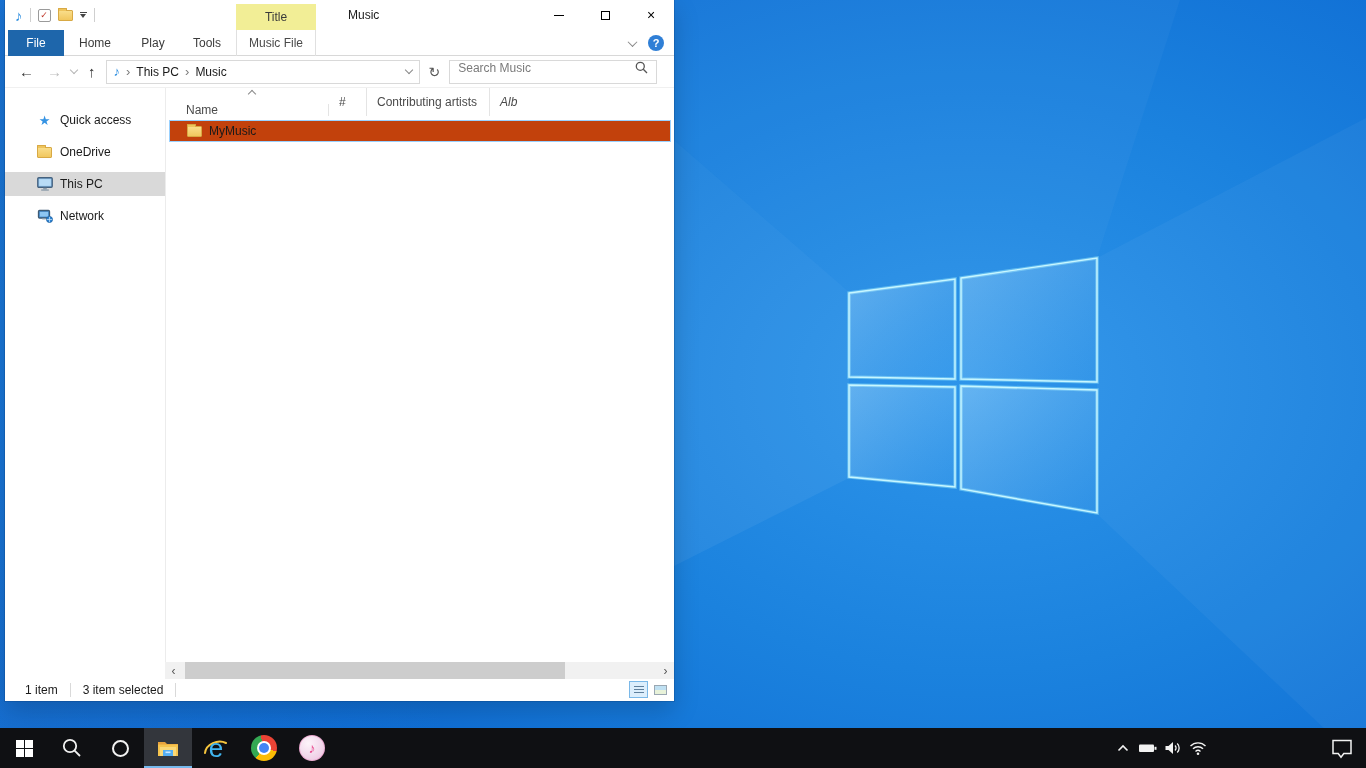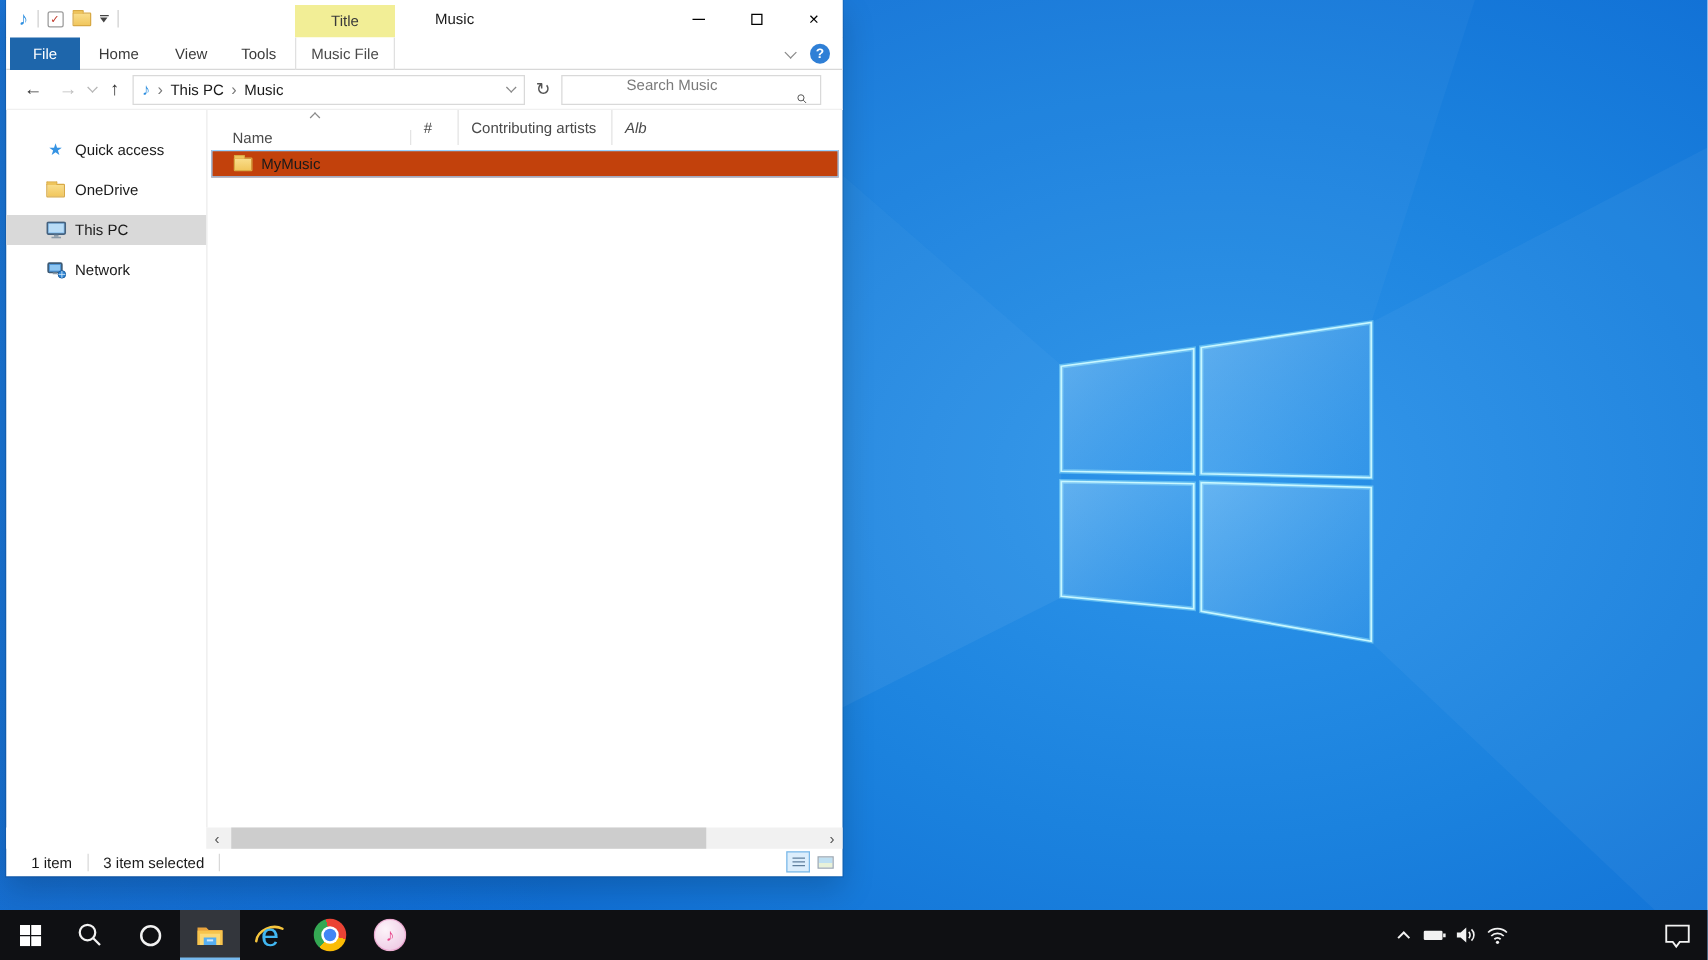--- a/index.html
+++ b/index.html
@@ -55,21 +55,21 @@
   .ic-back { color:#333; margin-right:13px; }
   .ic-fwd { color:#bdbdbd; margin-right:9px; }
   .chev-sm { width:6px; height:6px; border-right:1.4px solid #b5b5b5; border-bottom:1.4px solid #b5b5b5; transform:rotate(45deg); margin:-3px 11px 0 0; }
   .ic-up { color:#333; margin-right:10px; }
   .address-box { width:314px; height:24px; border:1px solid #d9d9d9; display:flex; align-items:center; padding:0 7px; gap:6px; }
   .crumb-note { color:#2e8fe0; font-size:13px; }
   .crumb-sep { color:#7a7a7a; font-size:13px; }
   .addr-spacer { flex:1; }
   .addr-chev { width:6px; height:6px; border-right:1.4px solid #888; border-bottom:1.4px solid #888; transform:rotate(45deg); margin-top:-3px; }
   .ic-refresh { color:#555; font-size:14px; margin:0 9px; }
-  .search-box { width:208px; height:24px; border:1px solid #d9d9d9; display:flex; align-items:flex-end;flex-direction:column; }
+  .search-box { width:208px; height:24px; border:1px solid #d9d9d9; display:flex; align-items:flex-start; }
   .search-box input { flex:1; border:none; outline:none; font:12px "Liberation Sans",sans-serif; padding-left:8px; color:#222; background:transparent; }
   .search-box input::placeholder { color:#7a7a7a; }
   .mag { margin-right:8px; }
 
   
   .main { display:flex; height:574px; }
   .nav-pane { width:160px; padding-top:20px; }
   .nav-item { height:24px; margin-bottom:8px; display:flex; align-items:center; padding-left:31px; }
   .nav-item.selected { background:#d9d9d9; }
   .nav-ic-slot { width:17px; display:flex; justify-content:center; }
@@ -181,21 +181,21 @@
       <div class="wc-btn">
           <span class="wc-max-glyph"></span>
         </div>
       <div class="wc-btn">×</div>
     </div>
   </div>
 
   <div class="tabs-row">
     <div class="tab tab-file">File</div>
     <div class="tab tab-home">Home</div>
-    <div class="tab tab-share">View</div>
+    <div class="tab tab-share">Play</div>
     <div class="tab tab-view">Tools</div>
     <div class="tab tab-mt">Music File</div>
     <div class="ribbon-right">
       <span class="chev-down"></span>
       <span class="help-btn">?</span>
     </div>
   </div>
 
   <div class="toolbar">
     <span class="nav-ic ic-back">←</span>

